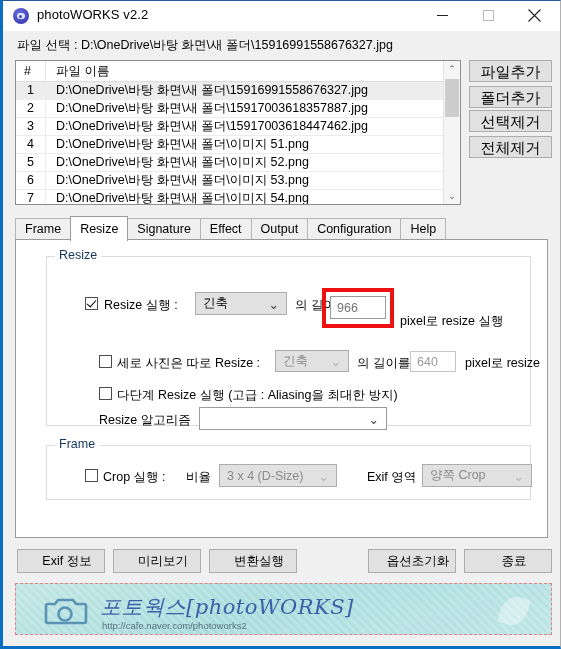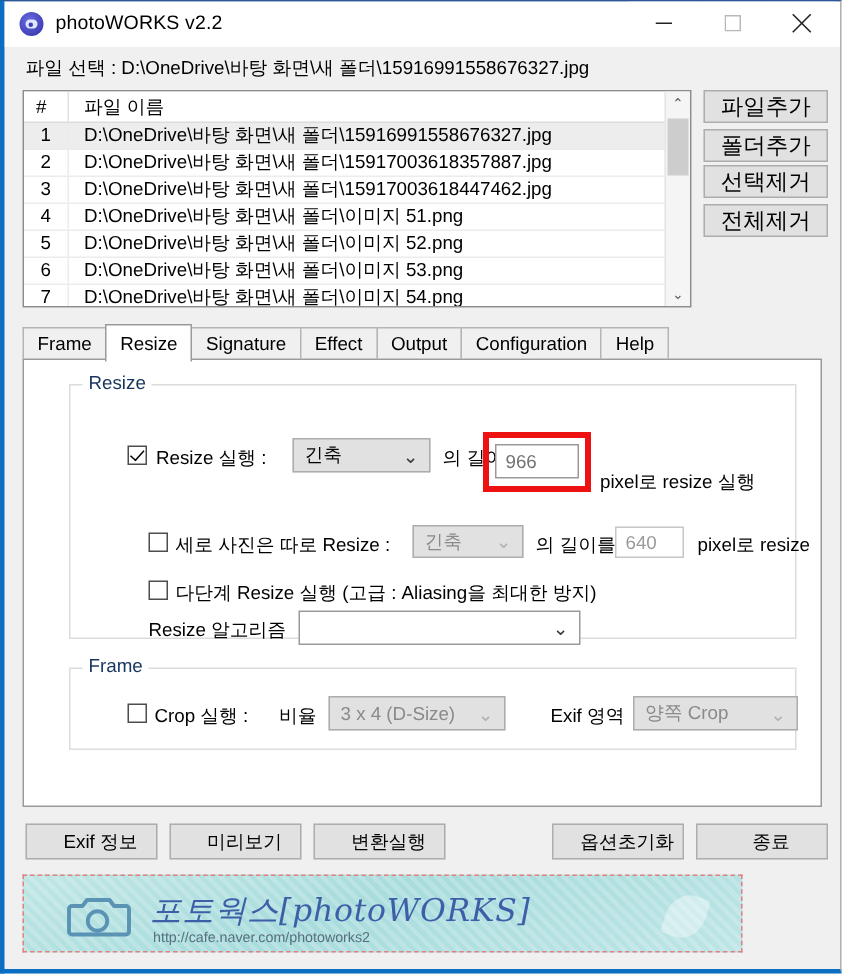--- a/index.html
+++ b/index.html
@@ -291,21 +291,21 @@
   }
   #bb-exif    { left: 14px;  width: 88px; }
   #bb-preview { left: 110px; width: 88px; }
   #bb-convert { left: 206px; width: 88px; }
   #bb-reset   { left: 365px; width: 88px; }
   #bb-exit    { left: 461px; width: 88px; }
 
   
   #banner {
     position: absolute; left: 12px; top: 582px;
-    width: 480px; height: 52px;
+    width: 537px; height: 52px;
     background: #b6e2e3;
     background:
       repeating-linear-gradient(45deg, rgba(255,255,255,0.18) 0 3px, rgba(255,255,255,0) 3px 6px),
       linear-gradient(160deg, #bfe6e4 0%, #a9dcdd 45%, #bde5e6 100%);
     border: 1px dashed #e4807f;
     box-sizing: border-box;
     overflow: hidden;
   }
   #banner-cam {
     position: absolute; left: 28px; top: 12px;

